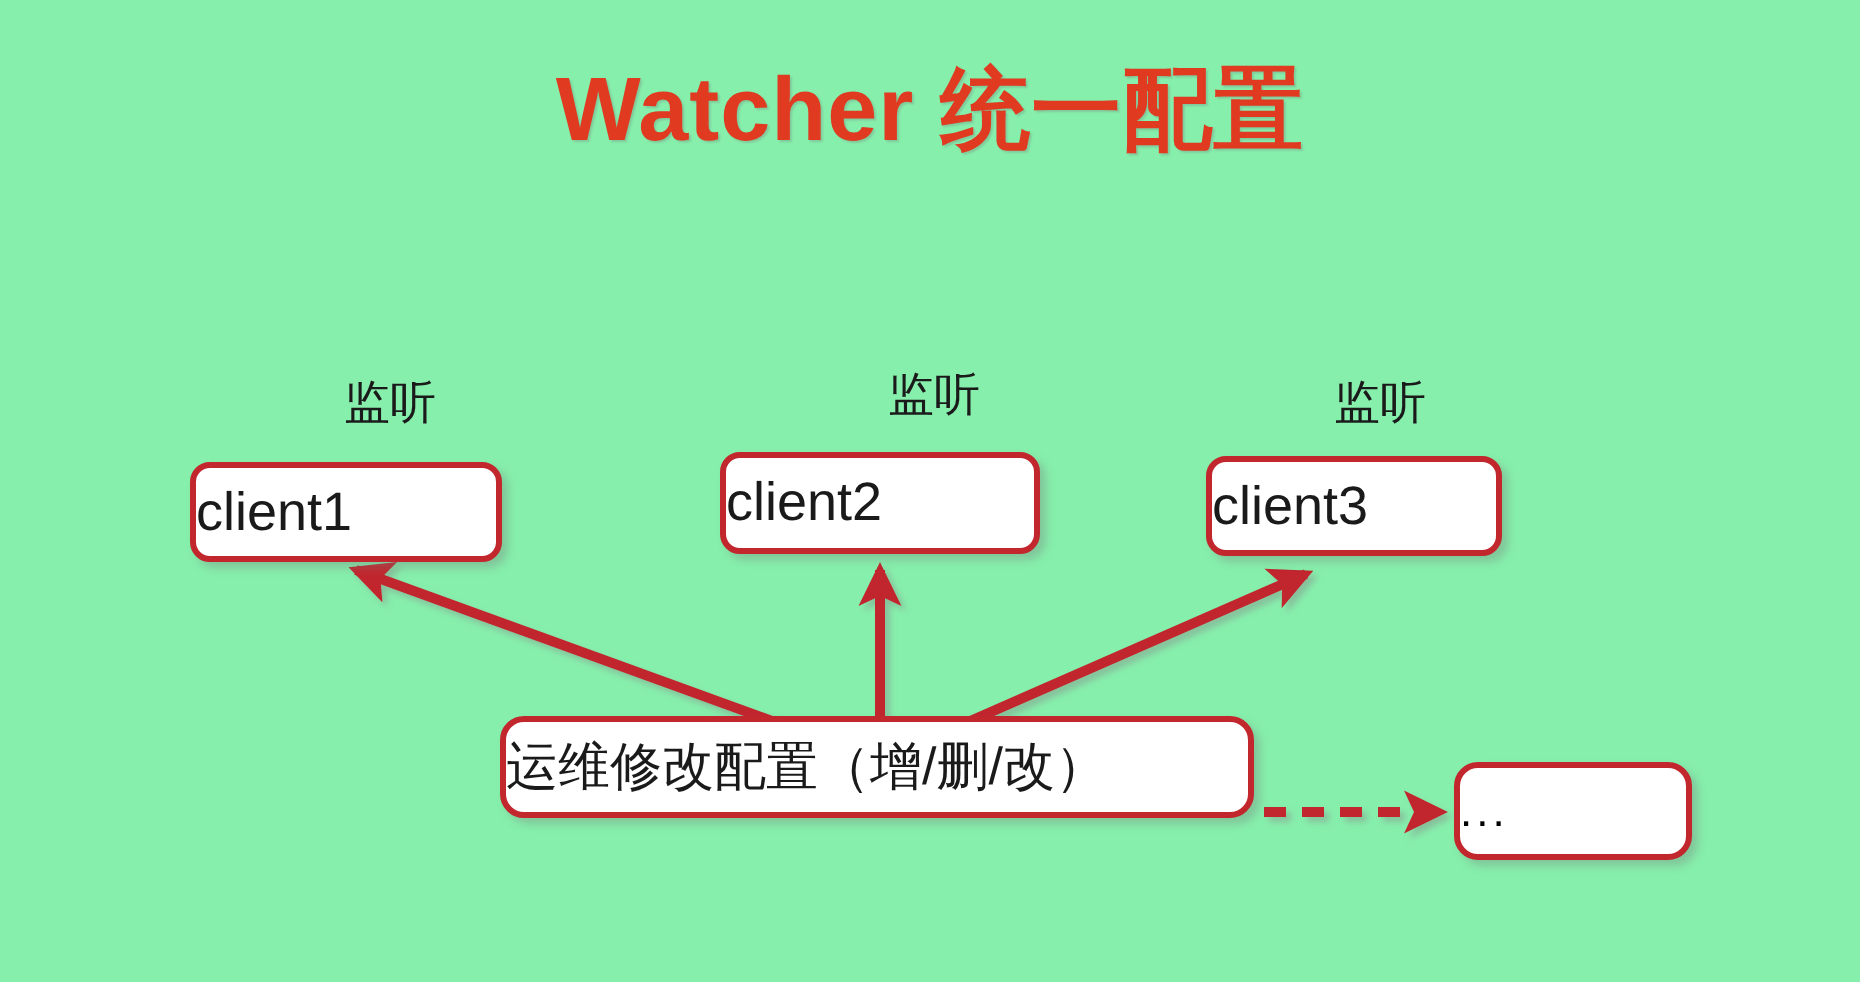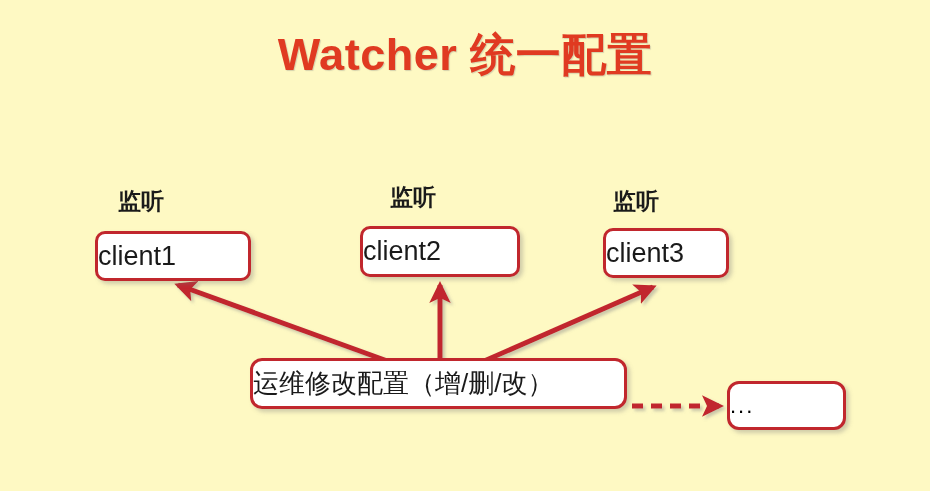--- a/index.html
+++ b/index.html
@@ -7,21 +7,21 @@
     padding: 0;
     background: #ffffff;
   }
   body {
     font-family: "Liberation Sans", "DejaVu Sans", sans-serif;
   }
   #canvas {
     position: relative;
     width: 930px;
     height: 491px;
-    background: #fef9c3;
+    background: #86efac;
     overflow: hidden;
   }
 
   
   .title {
     position: absolute;
     left: 0;
     top: 30px;
     width: 930px;
     text-align: center;
@@ -46,21 +46,21 @@
     color: #1a1a1a;
     box-shadow: 3px 3px 4px rgba(120,120,120,0.35);
     z-index: 3;
   }
   .node-label {
     white-space: nowrap;
   }
 
   #node-client1 { left: 95px;  top: 231px; width: 156px; height: 50px; }
   #node-client2 { left: 360px; top: 226px; width: 160px; height: 51px; }
-  #node-client3 { left: 603px; top: 228px; width: 126px; height: 50px; }
+  #node-client3 { left: 603px; top: 228px; width: 148px; height: 50px; }
   #node-client1 .node-label,
   #node-client2 .node-label,
   #node-client3 .node-label { font-size: 27px; }
 
   #node-ops {
     left: 250px; top: 358px; width: 377px; height: 51px;
     border-radius: 12px;
   }
   #node-ops .node-label { font-size: 26px; }
 
@@ -73,23 +73,22 @@
     letter-spacing: 2px;
     color: #000;
   }
 
   
   .listen-label {
     position: absolute;
     font-size: 23px;
     color: #1a1a1a;
     white-space: nowrap;
-    text-align: left;
+    text-align: right;
     z-index: 2;
-    font-weight: bold;
   }
   #listen-1 { left: 118px; top: 186px; width: 100px; }
   #listen-2 { left: 390px; top: 182px; width: 100px; }
   #listen-3 { left: 613px; top: 186px; width: 100px; }
 
   
   #connectors {
     position: absolute;
     left: 0; top: 0;
     width: 930px;

